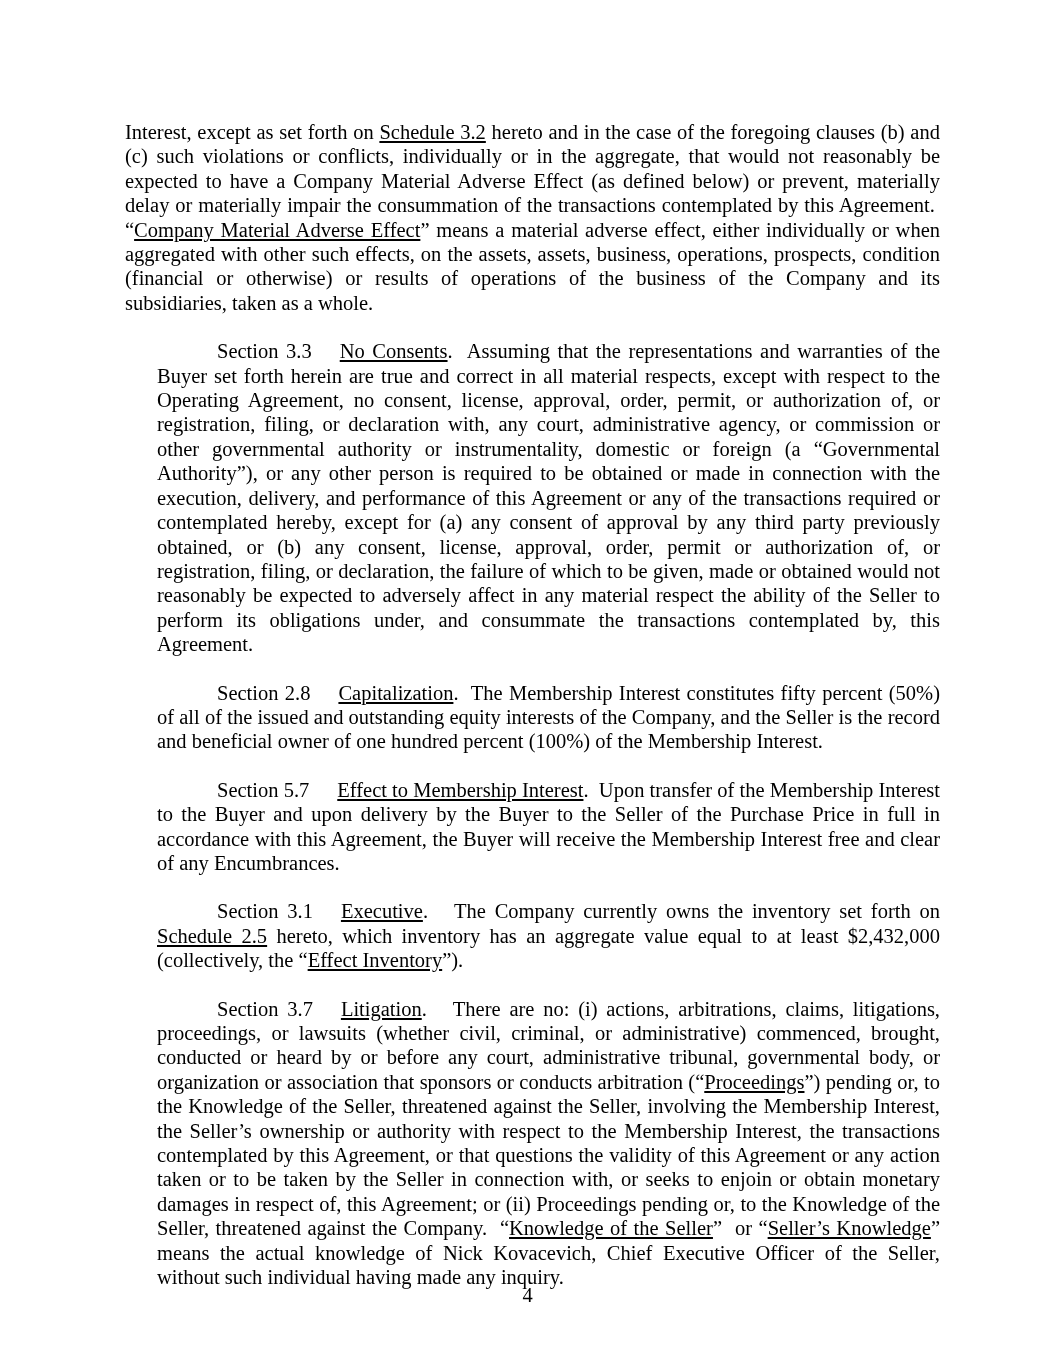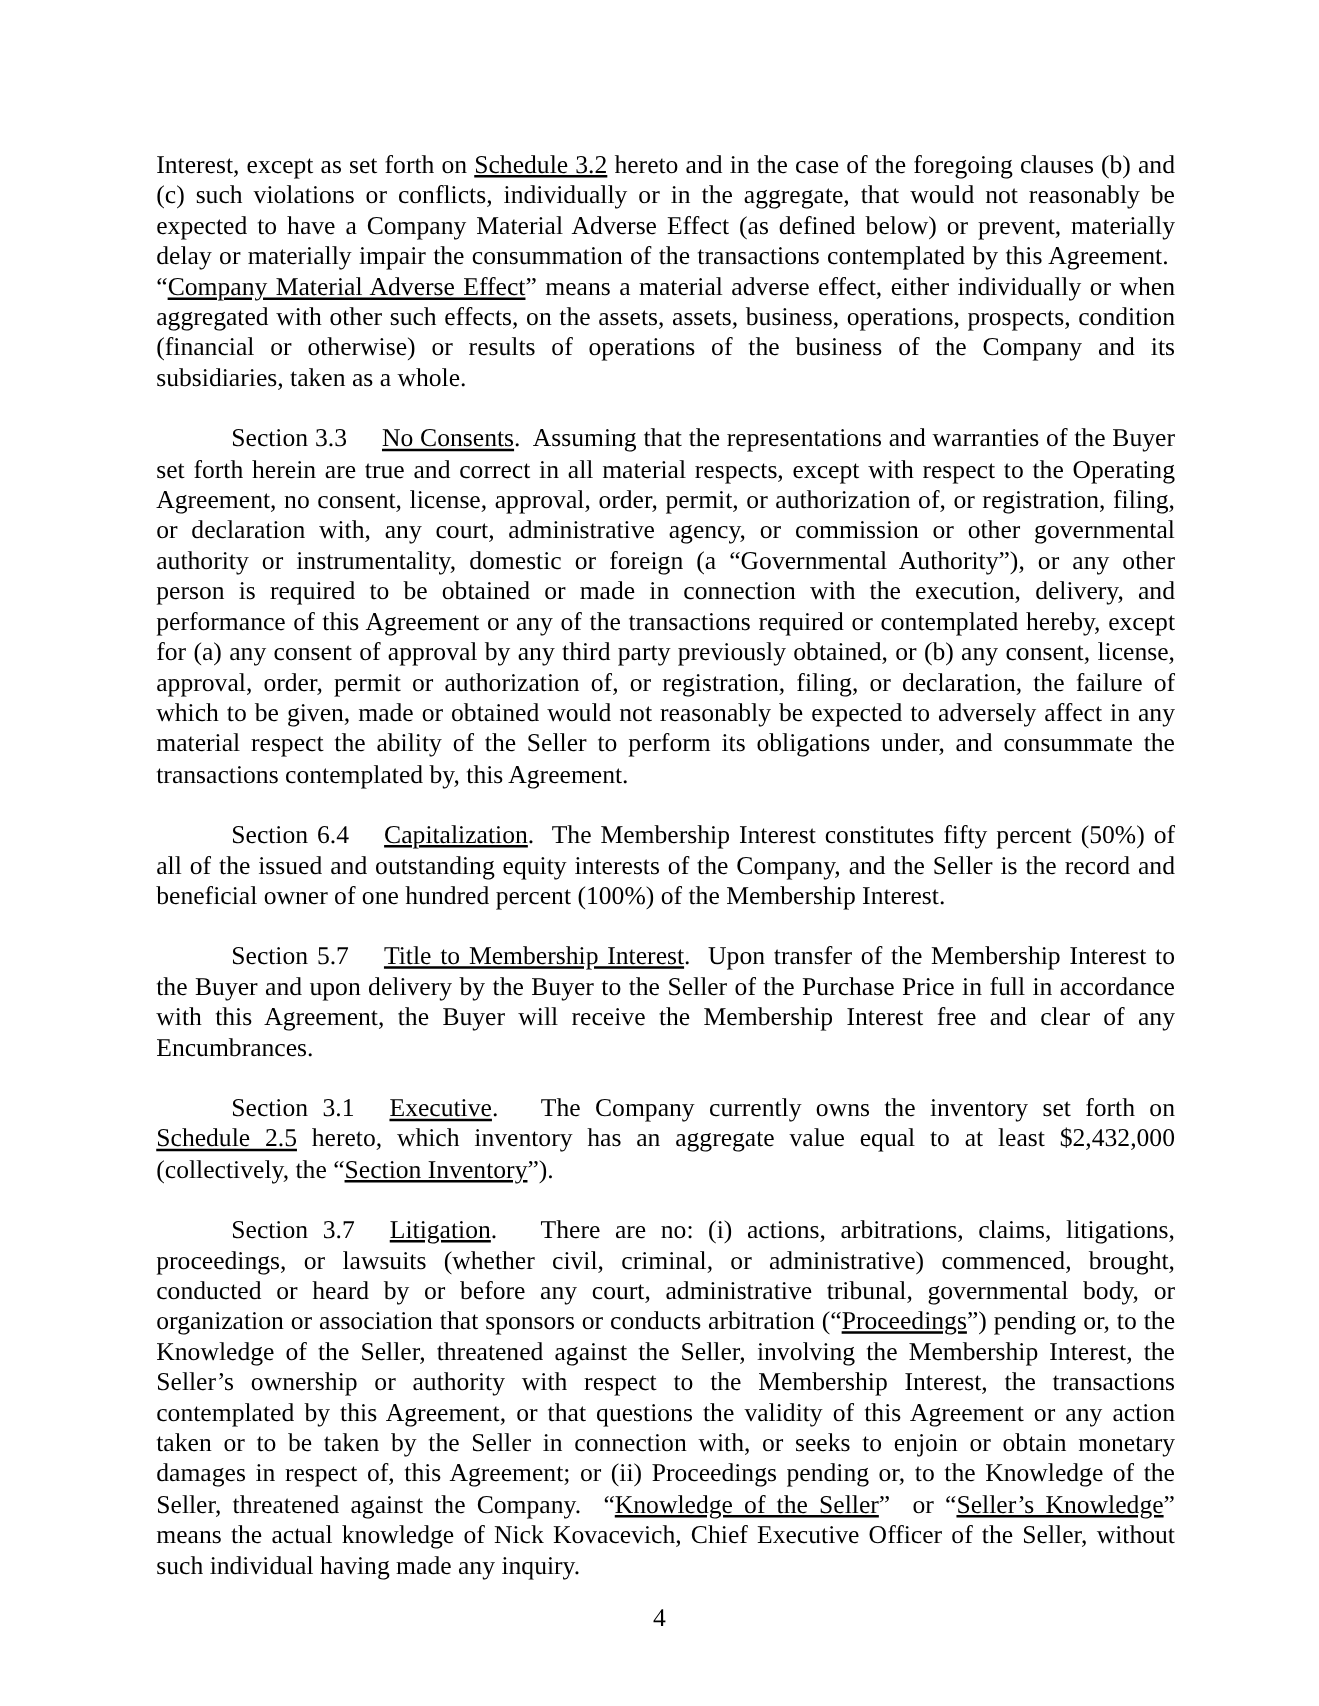--- a/index.html
+++ b/index.html
@@ -23,20 +23,21 @@
     top: 120px;
     left: 125px;
     width: 815px;
   }
   p.para {
     margin: 0 0 24px 0;
     text-align: justify;
   }
   p.para.indent {
     text-indent: 60px;
+    margin-left: 32px;
   }
   .u {
     text-decoration: underline;
     text-underline-offset: 2px;
   }
   .tab {
     display: inline-block;
     width: 28px;
   }
   .page-footer {
@@ -47,21 +48,21 @@
     text-align: center;
   }
 </style>
 </head>
 <body>
 
 <div class="page">
   <main class="doc-body">
     <p class="para"><span>Interest, except as set forth on </span><span class="u">Schedule 3.2</span><span> hereto and in the case of the foregoing clauses (b) and (c) such violations or conflicts, individually or in the aggregate, that would not reasonably be expected to have a Company Material Adverse Effect (as defined below) or prevent, materially delay or materially impair the consummation of the transactions contemplated by this Agreement.&nbsp; “</span><span class="u">Company Material Adverse Effect</span><span>” means a material adverse effect, either individually or when aggregated with other such effects, on the assets, assets, business, operations, prospects, condition (financial or otherwise) or results of operations of the business of the Company and its subsidiaries, taken as a whole.</span></p>
     <p class="para indent"><span>Section 3.3</span><span class="tab"></span><span class="u">No Consents</span><span>.&nbsp; Assuming that the representations and warranties of the Buyer set forth herein are true and correct in all material respects, except with respect to the Operating Agreement, no consent, license, approval, order, permit, or authorization of, or registration, filing, or declaration with, any court, administrative agency, or commission or other governmental authority or instrumentality, domestic or foreign (a “Governmental Authority”), or any other person is required to be obtained or made in connection with the execution, delivery, and performance of this Agreement or any of the transactions required or contemplated hereby, except for (a) any consent of approval by any third party previously obtained, or (b) any consent, license, approval, order, permit or authorization of, or registration, filing, or declaration, the failure of which to be given, made or obtained would not reasonably be expected to adversely affect in any material respect the ability of the Seller to perform its obligations under, and consummate the transactions contemplated by, this Agreement.</span></p>
-    <p class="para indent"><span>Section 6.4</span><span class="tab"></span><span class="u">Capitalization</span><span>.&nbsp; The Membership Interest constitutes fifty percent (50%) of all of the issued and outstanding equity interests of the Company, and the Seller is the record and beneficial owner of one hundred percent (100%) of the Membership Interest.</span></p>
-    <p class="para indent"><span>Section 5.7</span><span class="tab"></span><span class="u">Title to Membership Interest</span><span>.&nbsp; Upon transfer of the Membership Interest to the Buyer and upon delivery by the Buyer to the Seller of the Purchase Price in full in accordance with this Agreement, the Buyer will receive the Membership Interest free and clear of any Encumbrances.</span></p>
-    <p class="para indent"><span>Section 3.1</span><span class="tab"></span><span class="u">Executive</span><span>.&nbsp;&nbsp; The Company currently owns the inventory set forth on </span><span class="u">Schedule 2.5</span><span> hereto, which inventory has an aggregate value equal to at least $2,432,000 (collectively, the “</span><span class="u">Section Inventory</span><span>”).</span></p>
+    <p class="para indent"><span>Section 2.8</span><span class="tab"></span><span class="u">Capitalization</span><span>.&nbsp; The Membership Interest constitutes fifty percent (50%) of all of the issued and outstanding equity interests of the Company, and the Seller is the record and beneficial owner of one hundred percent (100%) of the Membership Interest.</span></p>
+    <p class="para indent"><span>Section 5.7</span><span class="tab"></span><span class="u">Effect to Membership Interest</span><span>.&nbsp; Upon transfer of the Membership Interest to the Buyer and upon delivery by the Buyer to the Seller of the Purchase Price in full in accordance with this Agreement, the Buyer will receive the Membership Interest free and clear of any Encumbrances.</span></p>
+    <p class="para indent"><span>Section 3.1</span><span class="tab"></span><span class="u">Executive</span><span>.&nbsp;&nbsp; The Company currently owns the inventory set forth on </span><span class="u">Schedule 2.5</span><span> hereto, which inventory has an aggregate value equal to at least $2,432,000 (collectively, the “</span><span class="u">Effect Inventory</span><span>”).</span></p>
     <p class="para indent"><span>Section 3.7</span><span class="tab"></span><span class="u">Litigation</span><span>.&nbsp;&nbsp; There are no: (i) actions, arbitrations, claims, litigations, proceedings, or lawsuits (whether civil, criminal, or administrative) commenced, brought, conducted or heard by or before any court, administrative tribunal, governmental body, or organization or association that sponsors or conducts arbitration (“</span><span class="u">Proceedings</span><span>”) pending or, to the Knowledge of the Seller, threatened against the Seller, involving the Membership Interest, the Seller’s ownership or authority with respect to the Membership Interest, the transactions contemplated by this Agreement, or that questions the validity of this Agreement or any action taken or to be taken by the Seller in connection with, or seeks to enjoin or obtain monetary damages in respect of, this Agreement; or (ii) Proceedings pending or, to the Knowledge of the Seller, threatened against the Company.&nbsp; “</span><span class="u">Knowledge of the Seller</span><span>”&nbsp; or “</span><span class="u">Seller’s Knowledge</span><span>” means the actual knowledge of Nick Kovacevich, Chief Executive Officer of the Seller, without such individual having made any inquiry.</span></p>
   </main>
   <footer class="page-footer">
     <span>4</span>
   </footer>
 </div>
 
 </body></html>

